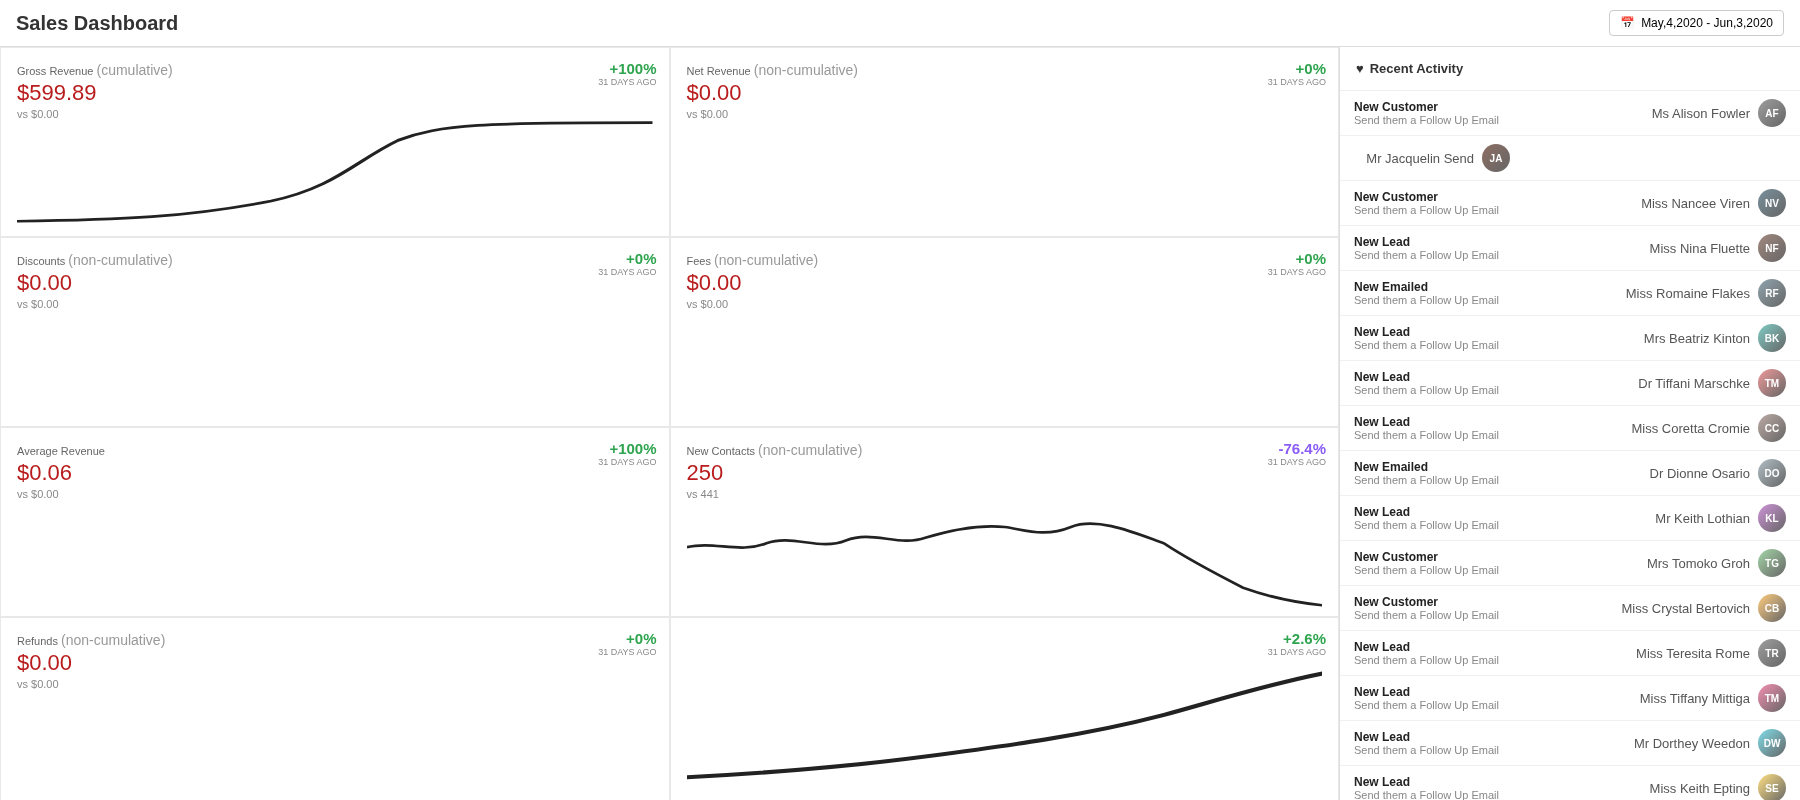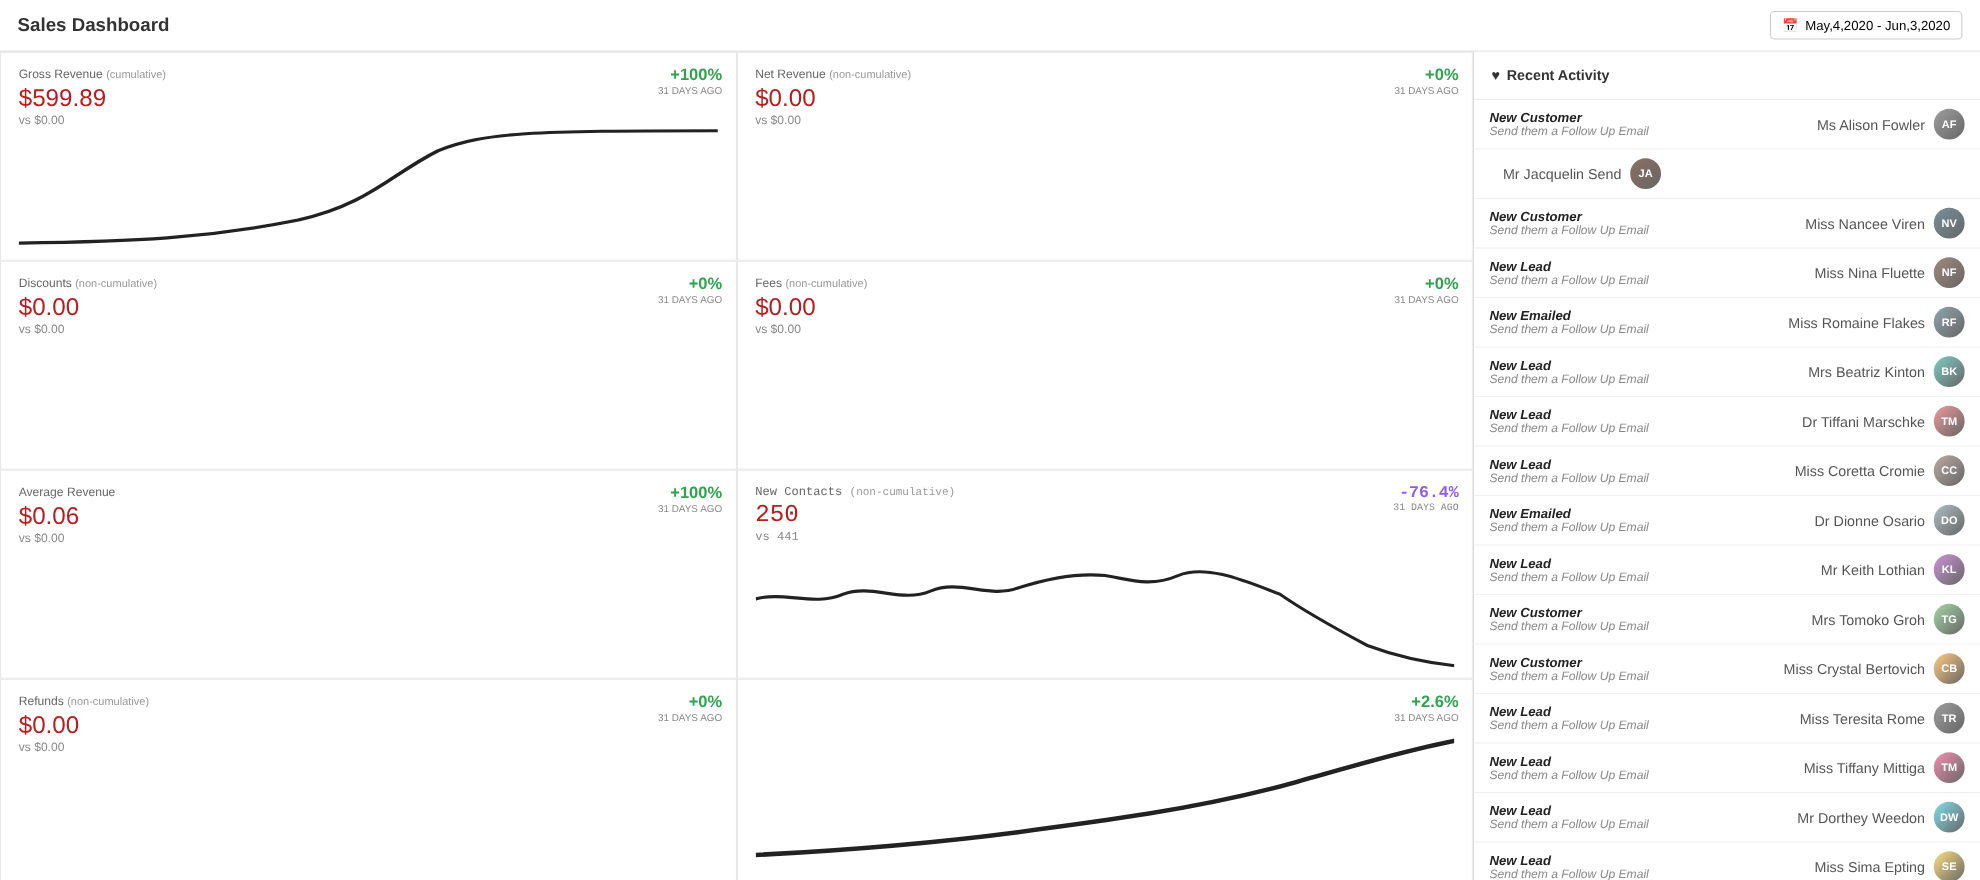--- a/index.html
+++ b/index.html
@@ -6,21 +6,21 @@
     body { font-family: -apple-system, BlinkMacSystemFont, 'Segoe UI', Helvetica, Arial, sans-serif; background: #f5f5f5; font-size: 13px; color: #333; }
 
     .top-bar {
       display: flex;
       justify-content: space-between;
       align-items: center;
       padding: 10px 16px;
       background: #fff;
       border-bottom: 1px solid #ddd;
     }
-    .top-bar-title { font-size: 17px; font-weight: 700; }
+    .top-bar-title { font-size: 20px; font-weight: 700; }
     .date-range-btn {
       display: flex; align-items: center; gap: 6px;
       border: 1px solid #ccc; border-radius: 4px;
       padding: 5px 10px; background: #fff; font-size: 12px; cursor: pointer;
     }
 
     .main-layout {
       display: flex;
       height: calc(800px - 40px);
     }
@@ -39,21 +39,21 @@
       background: #fff;
       border: 1px solid #e8e8e8;
       padding: 14px 16px 8px;
       position: relative;
       display: flex;
       flex-direction: column;
       overflow: hidden;
     }
 
     .metric-label { font-size: 11px; color: #666; margin-bottom: 2px; }
-    .metric-label span.sub { font-size: 10px; color: #999; }
+    .metric-label span.sub { font-size: 14px; color: #999; }
     .metric-value { font-size: 22px; font-weight: 300; color: #b91c1c; margin-bottom: 2px; }
     .metric-vs { font-size: 11px; color: #888; }
 
     .metric-badge {
       position: absolute;
       top: 12px; right: 12px;
       text-align: right;
     }
     .metric-badge .pct {
       font-size: 15px; font-weight: 600;
@@ -93,21 +93,21 @@
       overflow-y: auto;
       flex: 1;
     }
     .activity-item {
       display: flex;
       align-items: center;
       justify-content: space-between;
       padding: 8px 14px;
       border-bottom: 1px solid #f0f0f0;
     }
-    .activity-left { flex: 1; font-style: italic; }
+    .activity-left { flex: 1; }
     .activity-type { font-size: 12px; font-weight: 600; color: #222; }
     .activity-type.link { color: #0066cc; }
     .activity-sub { font-size: 11px; color: #888; }
     .activity-badge {
       display: inline-block;
       background: #c8e6c9;
       color: #2e7d32;
       font-size: 10px;
       padding: 1px 5px;
       border-radius: 3px;
@@ -216,21 +216,21 @@
         <div class="metric-vs">vs $0.00</div>
       </div>
       <div class="metric-badge">
         <span class="pct positive">+100%</span>
         <span class="ago">31 DAYS AGO</span>
       </div>
     </div>
 
   </div>
       <div class="metric-card">
-    <div style="display:flex;justify-content:space-between;align-items:flex-start;font-family:Liberation Mono, monospace;">
+    <div style="display:flex;justify-content:space-between;align-items:flex-start;">
       <div>
         <div class="metric-label">
           New Contacts <span class="sub">(non-cumulative)</span>
         </div>
         <div class="metric-value">250</div>
         <div class="metric-vs">vs 441</div>
       </div>
       <div class="metric-badge">
         <span class="pct negative">-76.4%</span>
         <span class="ago">31 DAYS AGO</span>
@@ -457,21 +457,21 @@
         DW
       </div>
     </div>
   </div>
         <div class="activity-item">
     <div class="activity-left">
       <div class="activity-type ">New Lead</div>
       <div class="activity-sub">Send them a Follow Up Email</div>
     </div>
     <div class="activity-right">
-      <span class="person-name">Miss Sima Epting</span>
+      <span class="person-name">Miss Keith Epting</span>
       <div class="avatar-placeholder" style="background: linear-gradient(135deg, #ffe082, #666);">
         SE
       </div>
     </div>
   </div>
       </div>
   </div>
 </div>
 
 </body></html>

